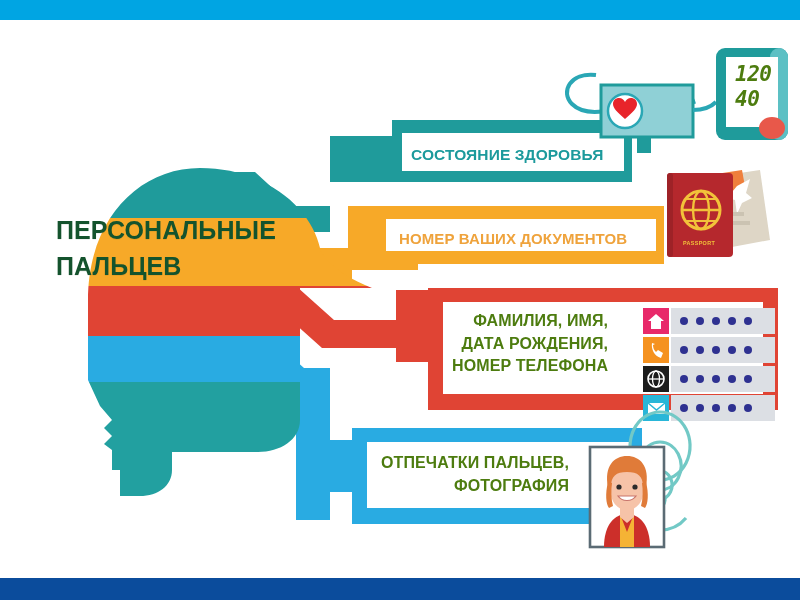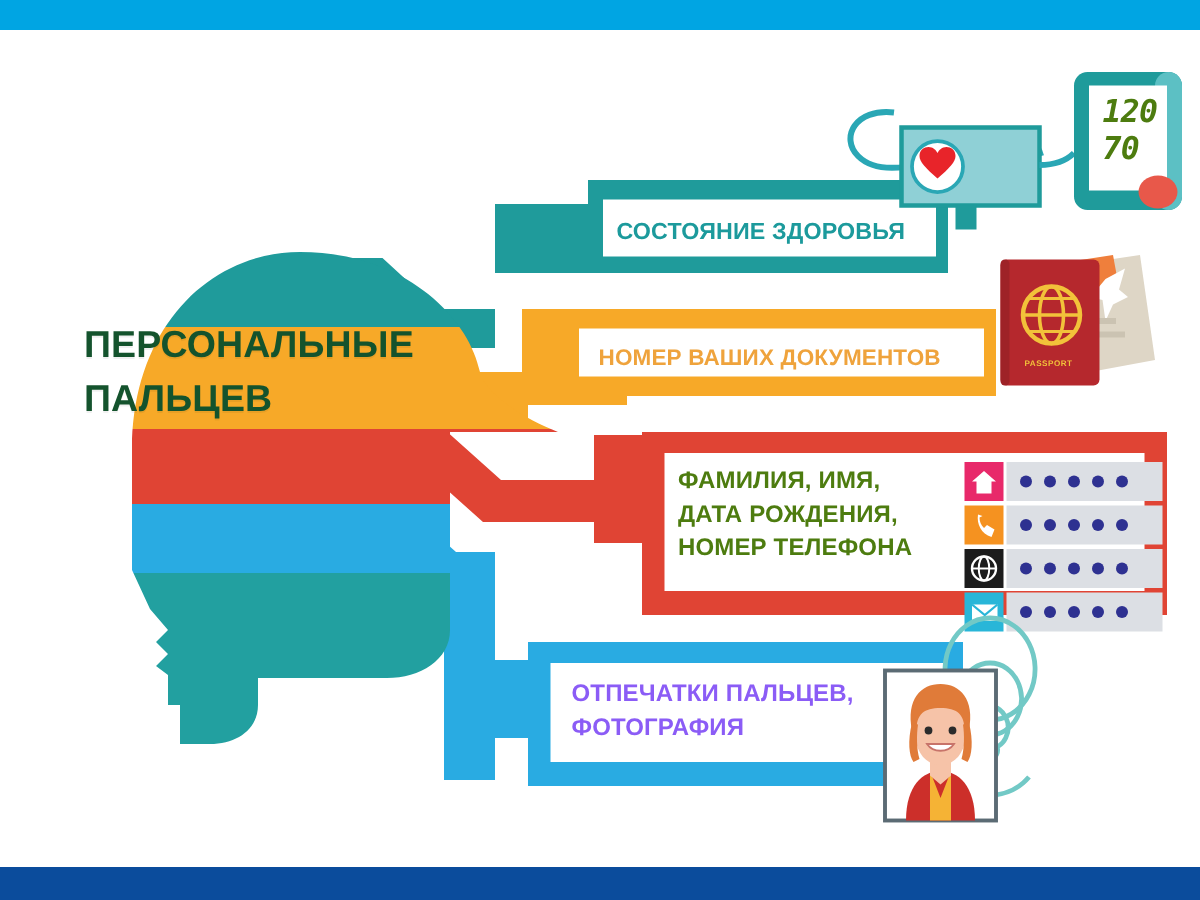--- a/index.html
+++ b/index.html
@@ -37,20 +37,21 @@
     height: 600px;
   }
 
   
   .lbl {
     position: absolute;
     font-weight: bold;
     letter-spacing: 0.1px;
     white-space: pre;
     line-height: 1.18;
+    text-align: right;
   }
   #title-l1, #title-l2 {
     color: #14532d;
     font-size: 25px;
     font-weight: bold;
     text-shadow: 0 1px 0 rgba(0,0,0,.06);
   }
   #title-l1 { left: 56px;  top: 216px; }
   #title-l2 { left: 56px;  top: 252px; }
 
@@ -65,21 +66,21 @@
     font-size: 15px;
   }
   #lbl-ident {
     left: 452px; top: 310px;
     color: #4d7c0f;
     font-size: 16px;
     line-height: 1.42;
   }
   #lbl-bio {
     left: 381px; top: 452px;
-    color: #8b5cf6;
+    color: #4d7c0f;
     font-size: 16px;
     line-height: 1.42;
   }
 
   
   .seg {
     position: absolute;
     color: #4d7c0f;
     font-family: "DejaVu Sans Mono", monospace;
     font-weight: bold;
@@ -286,18 +287,18 @@
 
   <div class="lbl" id="lbl-health">СОСТОЯНИЕ ЗДОРОВЬЯ</div>
   <div class="lbl" id="lbl-docs">НОМЕР ВАШИХ ДОКУМЕНТОВ</div>
   <div class="lbl" id="lbl-ident">ФАМИЛИЯ, ИМЯ,
 ДАТА РОЖДЕНИЯ,
 НОМЕР ТЕЛЕФОНА</div>
   <div class="lbl" id="lbl-bio">ОТПЕЧАТКИ ПАЛЬЦЕВ,
 ФОТОГРАФИЯ</div>
 
   <div class="seg" id="bp-sys">120</div>
-  <div class="seg" id="bp-dia">70</div>
+  <div class="seg" id="bp-dia">40</div>
 
   <div id="passport-word">PASSPORT</div>
 
   <div class="bar-bottom"></div>
 </div>
 
 </body></html>

